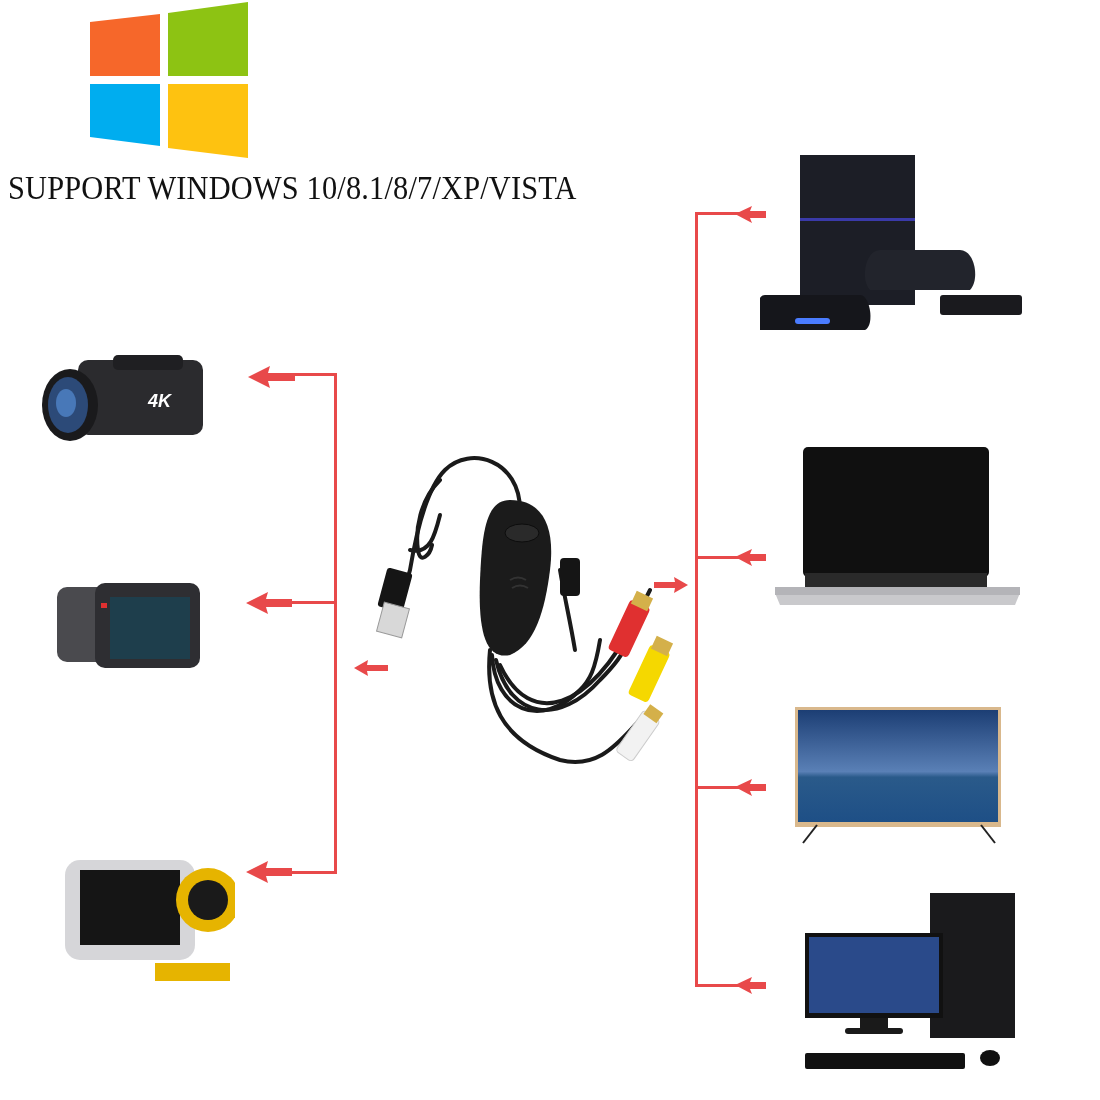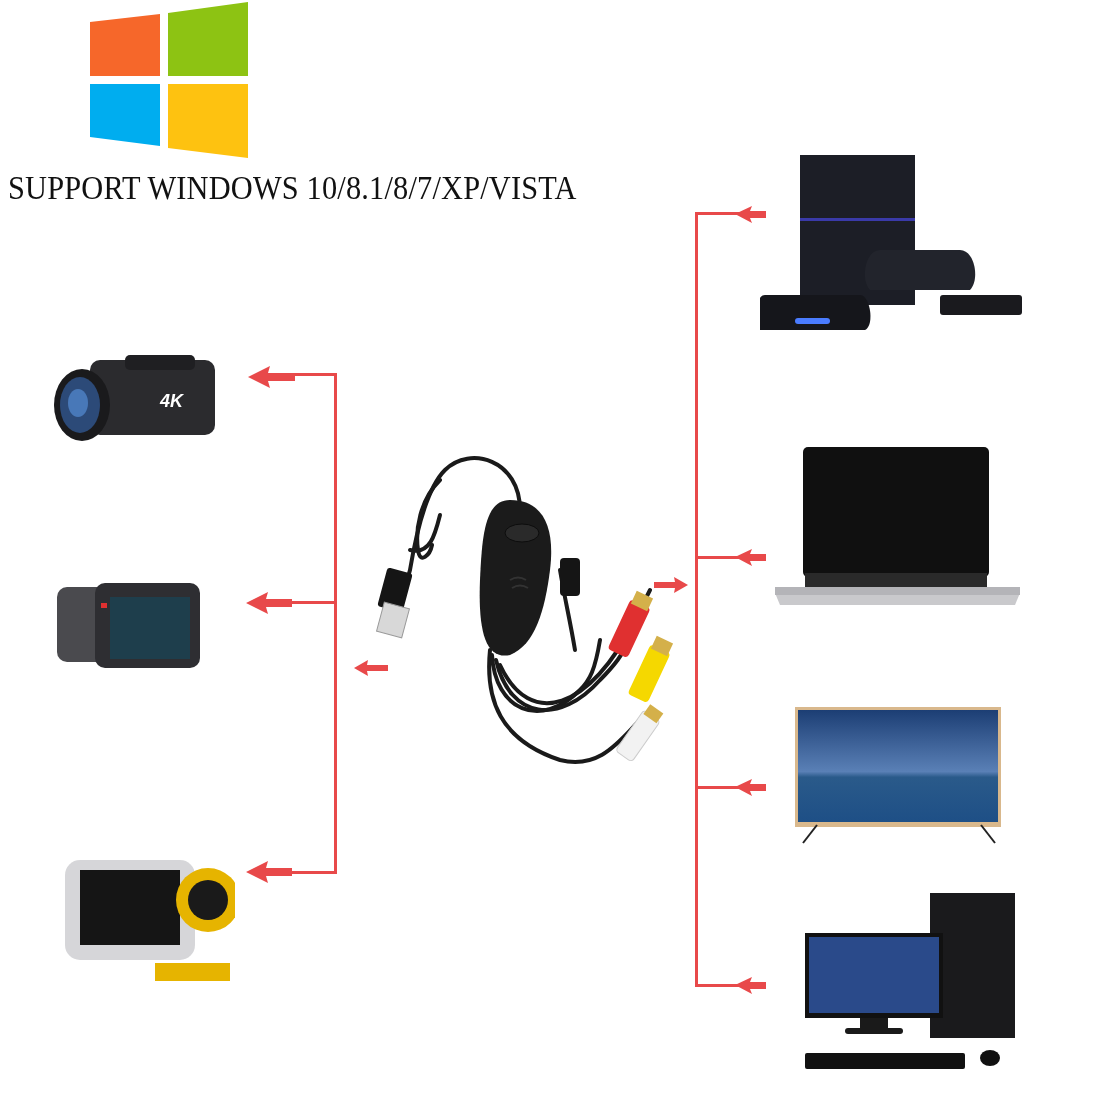--- a/index.html
+++ b/index.html
@@ -99,21 +99,21 @@
       <rect x="277" y="195" width="18" height="14" fill="#d4b04a"></rect>
     </g>
 
     <g transform="rotate(35 275 300)">
       <rect x="265" y="270" width="20" height="50" rx="4" fill="#f2f2f2" stroke="#ccc"></rect>
       <rect x="267" y="262" width="16" height="12" fill="#d4b04a"></rect>
     </g>
   </svg>
 </div>
 
-<div class="abs" style="left:50px;top:345px;width:170px;height:110px;">
+<div class="abs" style="left:38px;top:345px;width:170px;height:110px;">
   <svg width="170" height="110" viewBox="0 0 170 110">
     <rect x="40" y="15" width="125" height="75" rx="10" fill="#2b2b2e"></rect>
     <rect x="75" y="10" width="70" height="15" rx="5" fill="#1f1f22"></rect>
     <ellipse cx="32" cy="60" rx="28" ry="36" fill="#1a1a1c"></ellipse>
     <ellipse cx="30" cy="60" rx="20" ry="28" fill="#2c4a78"></ellipse>
     <ellipse cx="28" cy="58" rx="10" ry="14" fill="#4878b8"></ellipse>
     <text x="110" y="62" fill="#ffffff" font-family="Liberation Sans, sans-serif" font-size="18" font-style="italic" font-weight="bold">4K</text>
   </svg>
 </div>
 

